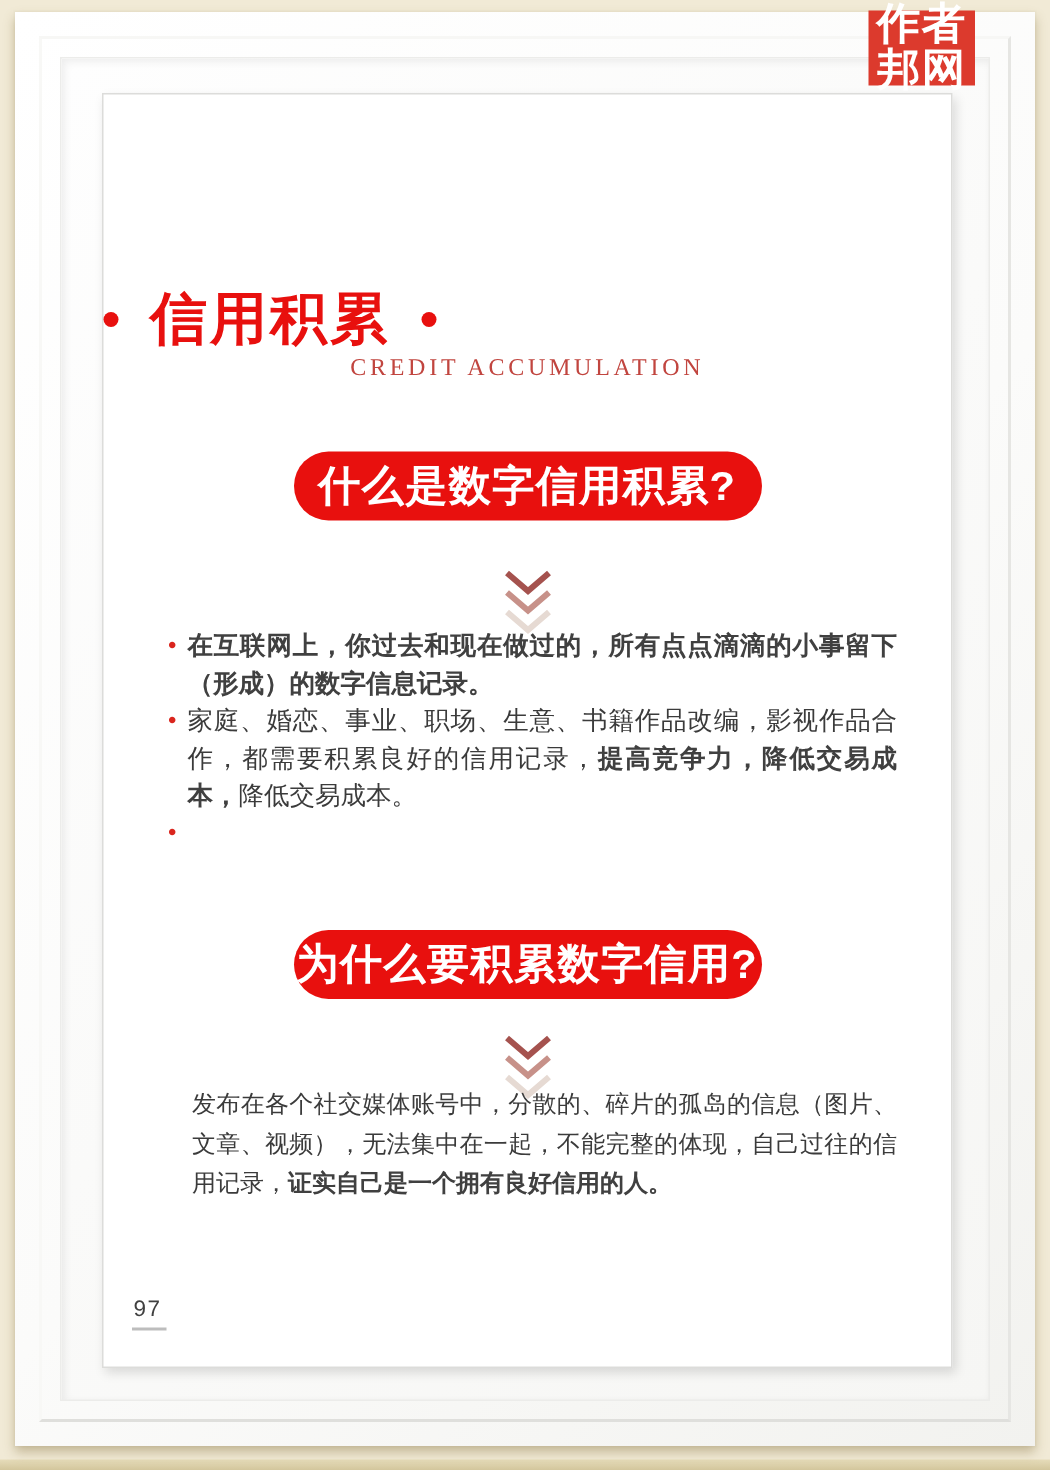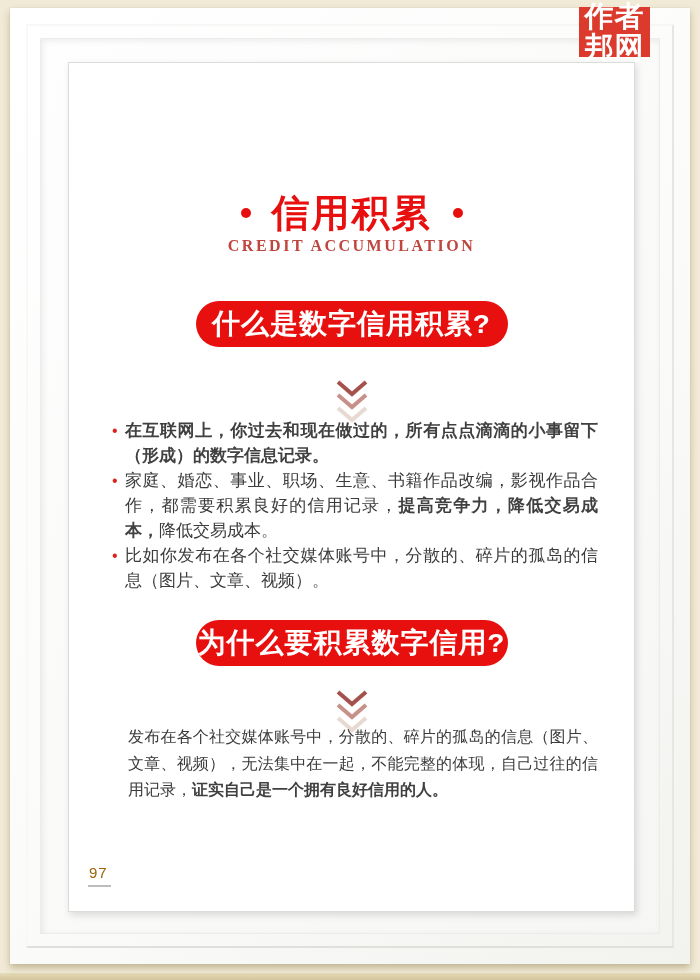--- a/index.html
+++ b/index.html
@@ -41,31 +41,31 @@
   .badge {
     position:absolute; top:7px; right:50px; width:71px; height:50px;
     background:#dc3a2d; color:#ffffff; z-index:5;
     display:flex; flex-direction:column; justify-content:center;
     text-align:center; font-weight:bold; font-size:29px; line-height:31px;
     letter-spacing:1px;
   }
   
   .title-row {
     position:absolute; top:126px; left:0; right:0; height:48px;
-    display:flex; align-items:center; justify-content:center; gap:21px;
+    display:flex; align-items:center; justify-content:flex-start; gap:21px;
   }
   .title {
     color:#e8100e; font-size:38px; font-weight:bold; letter-spacing:2px;
     line-height:48px; white-space:nowrap;
   }
   .tdot { width:10px; height:10px; border-radius:50%; background:#e8100e; }
   .subtitle {
     position:absolute; top:174px; left:0; right:0; text-align:center;
     font-family:"Liberation Serif","DejaVu Serif",serif;
-    color:#c1453f; font-size:16px; letter-spacing:2.5px; font-weight:bold;
+    color:#c1453f; font-size:16px; letter-spacing:2.5px; font-weight:normal;
   }
   
   .pill {
     position:absolute; left:50%; transform:translateX(-50%);
     width:312px; height:46px; border-radius:23px;
     background:#e8100e; color:#ffffff;
     display:flex; align-items:center; justify-content:center;
     font-size:28px; font-weight:bold; letter-spacing:1px; white-space:nowrap;font-family:Liberation Mono, monospace;
   }
   .pill1 { top:238px; }
@@ -89,21 +89,21 @@
   .red { color:#404040; font-weight:bold; }
   
   .para {
     position:absolute; top:661px; left:59px; width:470px;
     font-size:16px; line-height:26.5px; color:#3b3b3b;
     text-align:justify;
   }
   
   .pagenum {
     position:absolute; left:19px; top:801px;
-    font-size:15px; color:#a16207; letter-spacing:1px;
+    font-size:15px; color:#404040; letter-spacing:1px;
     padding:0 3px 4px 1px;
     border-bottom:2px solid #bdbdbd;
   }
 </style>
 </head>
 <body>
 
 <div class="frame-base"></div>
 
 <div class="frame">
@@ -135,21 +135,20 @@
       <li>
         <span class="bdot">•</span>
         <span class="red">在互联网上，你过去和现在做过的，所有点点滴滴的小事留下（形成）的数字信息记录。</span>
       </li>
       <li>
         <span class="bdot">•</span>
         <span>家庭、婚恋、事业、职场、生意、书籍作品改编，影视作品合作，都需要积累良好的信用记录，</span><span class="red">提高竞争力，降低交易成本，</span><span>降低交易成本。</span>
       </li>
       <li>
         <span class="bdot">•</span>
-        <span>比如你发布在各个社交媒体账号中，分散的、碎片的孤岛的信息（图片、文章、视频）。</span>
       </li>
     </ul>
 
     <div class="pill pill2">
       <span>为什么要积累数字信用?</span>
     </div>
 
     <div class="chev chev2">
       <svg width="36" height="46" viewBox="0 0 36 46" aria-hidden="true">
         <polyline points="4,4 18,16 32,4" fill="none" stroke="#a5524e" stroke-width="4"></polyline>

